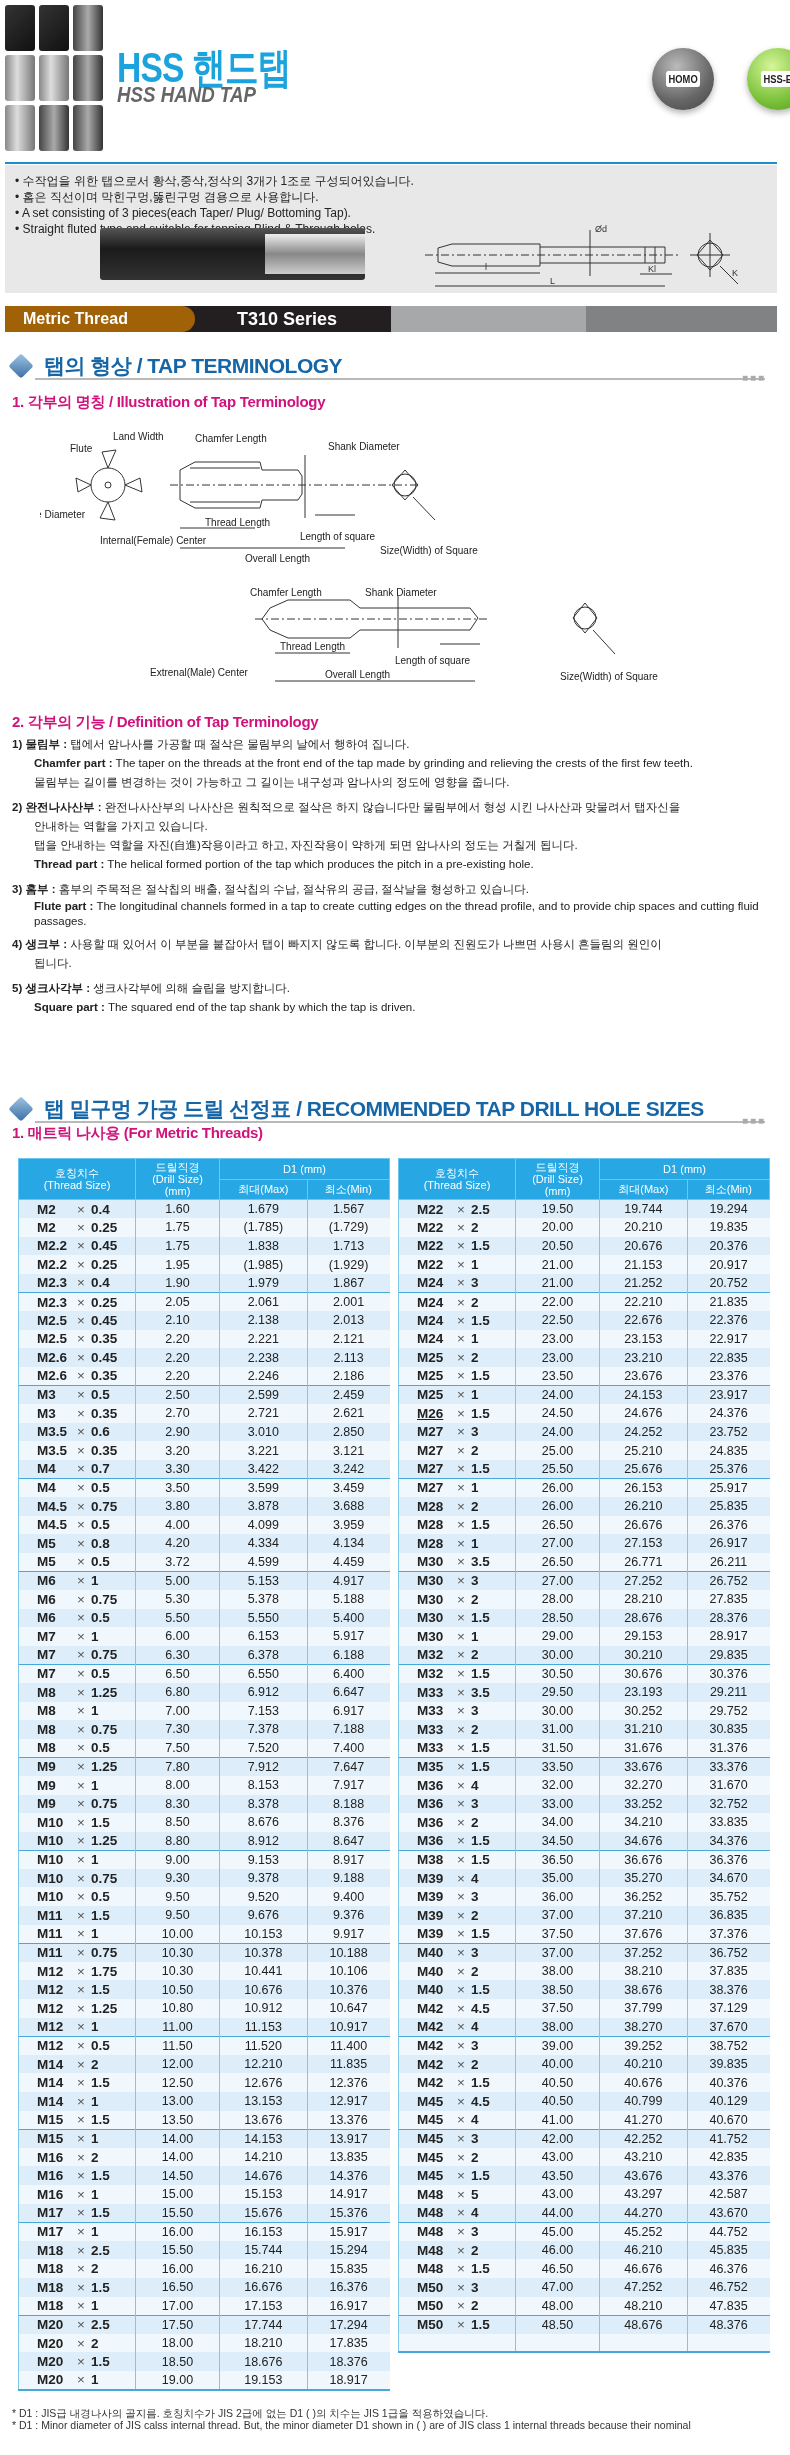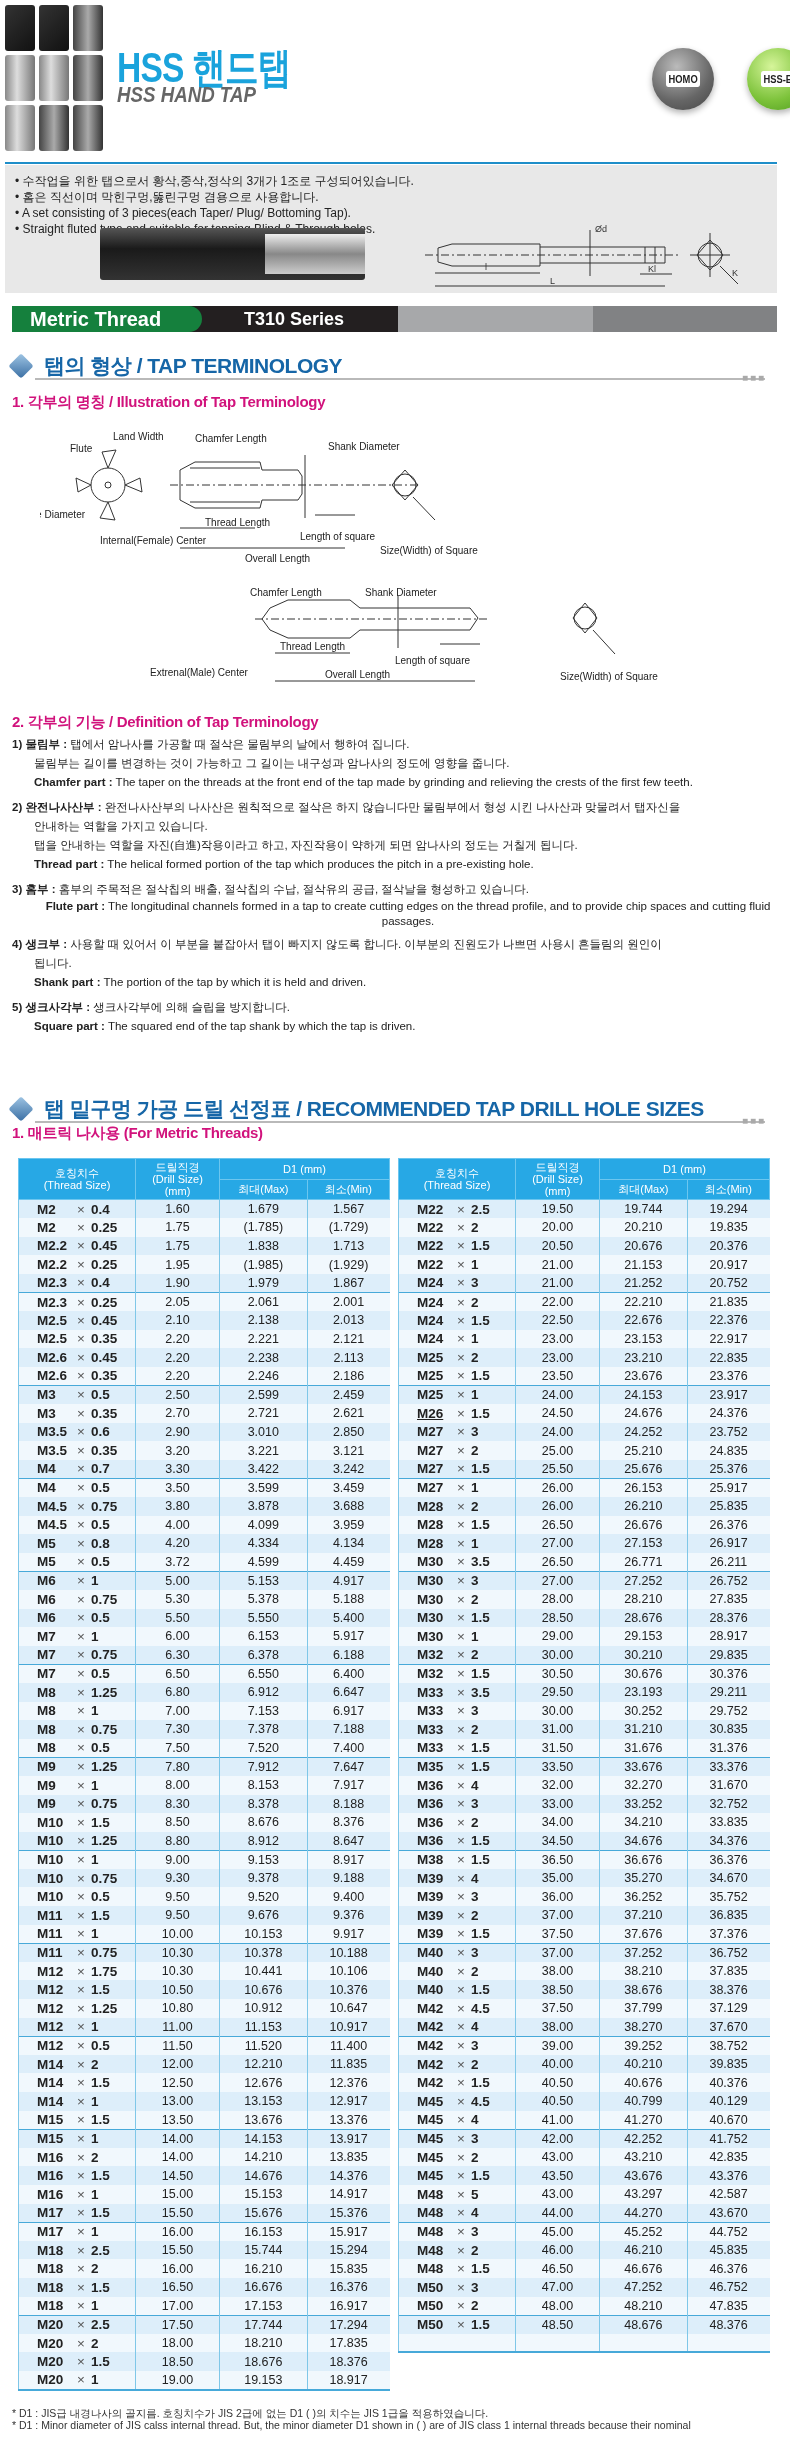--- a/index.html
+++ b/index.html
@@ -17,21 +17,21 @@
   .b-homo{left:652px;background:radial-gradient(circle at 40% 30%,#bbb,#666 60%,#444);}
   .b-hsse{left:747px;background:radial-gradient(circle at 40% 30%,#d6f59a,#7cc23a 60%,#4d9a1e);}
   .hr-blue{left:5px;top:162px;width:772px;height:2px;background:#1e8ec9;}
   .intro{left:5px;top:165px;width:772px;height:128px;background:#e8e8e8;}
   .intro ul{list-style:none;padding:8px 10px;font-size:12px;line-height:16px;color:#222;}
   .intro li::before{content:"• ";}
   .tap-photo{left:100px;top:228px;width:265px;height:52px;border-radius:3px;background:linear-gradient(180deg,#555 0%,#1a1a1a 40%,#333 100%);}
   .tap-photo .shank{position:absolute;right:0;top:6px;width:100px;height:40px;background:linear-gradient(180deg,#eee,#888 50%,#ccc);}
   .tap-photo .teeth{position:absolute;left:20px;top:-4px;width:130px;height:60px;background:repeating-linear-gradient(90deg,#222 0 3px,#444 3px 6px);border-radius:2px;z-index:-1;}
   .series-bar{left:5px;top:306px;width:772px;height:26px;display:flex;}
-  .sb-red{width:190px;background:#15803d;border-radius:0 14px 14px 0;color:#fff;font-size:20px;font-weight:bold;padding-left:18px;line-height:26px;position:relative;z-index:2;margin-left:7px;}
+  .sb-red{width:190px;background:#a16207;border-radius:0 14px 14px 0;color:#fff;font-size:16px;font-weight:bold;padding-left:18px;line-height:26px;position:relative;z-index:2;}
   .sb-black{width:210px;margin-left:-14px;background:#231f20;color:#fff;font-size:18px;font-weight:bold;padding-left:56px;line-height:26px;}
   .sb-gray1{width:195px;background:#a7a8aa;}
   .sb-gray2{flex:1;background:#818284;}
   .sec-head{left:12px;font-size:21px;font-weight:bold;color:#1666a7;letter-spacing:-0.5px;}
   .sec-head .cube{display:inline-block;width:18px;height:18px;background:linear-gradient(135deg,#9fc5e4,#3a6ea3);transform:rotate(45deg);border-radius:3px;margin-right:14px;vertical-align:-2px;}
   .sec-rule{left:35px;width:730px;height:2px;background:#b9b9b9;}
   .sec-dots{font-size:10px;color:#aaa;letter-spacing:2px;}
   .sub-head{left:12px;font-size:15px;font-weight:bold;color:#d1127c;letter-spacing:-0.3px;}
   .defs{left:12px;top:735px;width:770px;font-size:11.5px;line-height:19px;color:#222;}
   .defs .item{margin-bottom:6px;}
@@ -173,37 +173,36 @@
     <text x="10" y="88">Extrenal(Male) Center</text>
     <text x="420" y="92">Size(Width) of Square</text>
   </g>
 </svg>
 
 <div class="abs sub-head" style="top:713px;">2. 각부의 기능 / Definition of Tap Terminology</div>
 
 <div class="abs defs">
   <div class="item">
     <div><b>1)</b> <b>물림부 :</b> <span>탭에서 암나사를 가공할 때 절삭은 물림부의 날에서 행하여 집니다.</span></div>
+    <div class="ind"><b>Chamfer part :</b> <span>The taper on the threads at the front end of the tap made by grinding and relieving the crests of the first few teeth.</span></div>
     <div class="ind">물림부는 길이를 변경하는 것이 가능하고 그 길이는 내구성과 암나사의 정도에 영향을 줍니다.</div>
-    <div class="ind"><b>Chamfer part :</b> <span>The taper on the threads at the front end of the tap made by grinding and relieving the crests of the first few teeth.</span></div>
   </div>
   <div class="item">
     <div><b>2)</b> <b>완전나사산부 :</b> <span>완전나사산부의 나사산은 원칙적으로 절삭은 하지 않습니다만 물림부에서 형성 시킨 나사산과 맞물려서 탭자신을</span></div>
     <div class="ind">안내하는 역할을 가지고 있습니다.</div>
     <div class="ind">탭을 안내하는 역할을 자진(自進)작용이라고 하고, 자진작용이 약하게 되면 암나사의 정도는 거칠게 됩니다.</div>
     <div class="ind"><b>Thread part :</b> <span>The helical formed portion of the tap which produces the pitch in a pre-existing hole.</span></div>
   </div>
   <div class="item">
     <div><b>3)</b> <b>홈부 :</b> <span>홈부의 주목적은 절삭칩의 배출, 절삭칩의 수납, 절삭유의 공급, 절삭날을 형성하고 있습니다.</span></div>
-    <div class="ind" style="line-height:15px;text-align:center;"><b>Flute part :</b> <span>The longitudinal channels formed in a tap to create cutting edges on the thread profile, and to provide chip spaces and cutting fluid passages.</span></div>
+    <div class="ind" style="line-height:15px;"><b>Flute part :</b> <span>The longitudinal channels formed in a tap to create cutting edges on the thread profile, and to provide chip spaces and cutting fluid passages.</span></div>
   </div>
   <div class="item">
     <div><b>4)</b> <b>생크부 :</b> <span>사용할 때 있어서 이 부분을 붙잡아서 탭이 빠지지 않도록 합니다. 이부분의 진원도가 나쁘면 사용시 흔들림의 원인이</span></div>
     <div class="ind">됩니다.</div>
-    <div class="ind"><b>Shank part :</b> <span>The portion of the tap by which it is held and driven.</span></div>
   </div>
   <div class="item">
     <div><b>5)</b> <b>생크사각부 :</b> <span>생크사각부에 의해 슬립을 방지합니다.</span></div>
     <div class="ind"><b>Square part :</b> <span>The squared end of the tap shank by which the tap is driven.</span></div>
   </div>
 </div>
 
 <div class="abs sec-head" style="top:1095px;">
   <span class="cube"></span><span>탭 밑구멍 가공 드릴 선정표 / RECOMMENDED TAP DRILL HOLE SIZES</span>
 </div>

